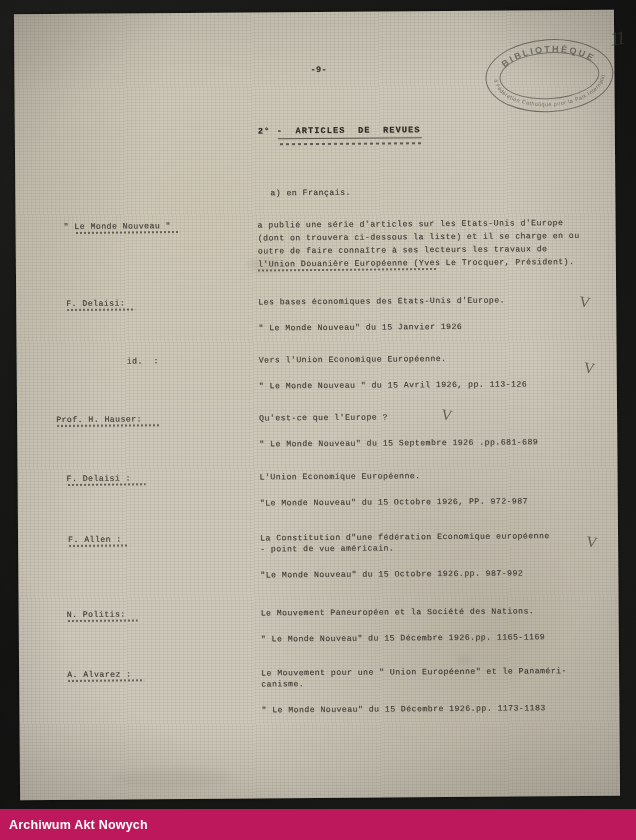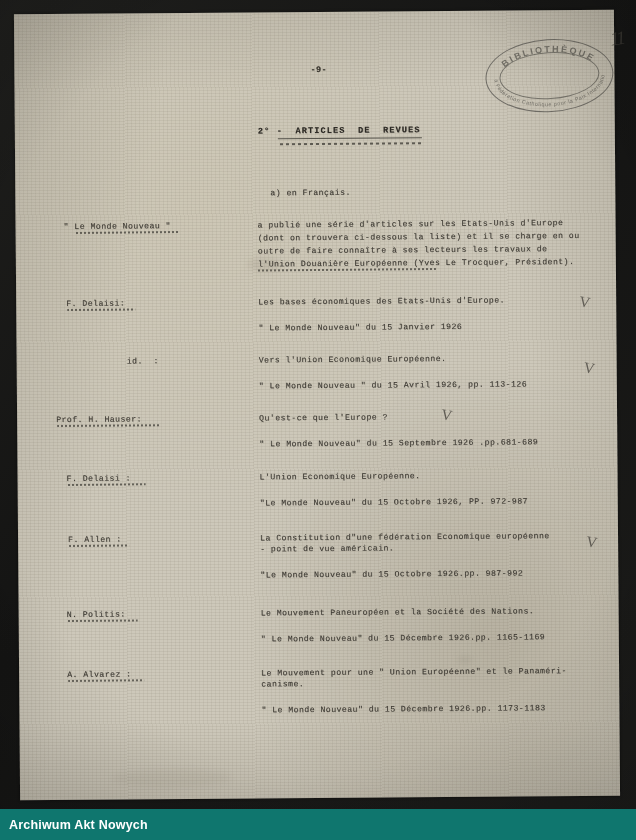--- a/index.html
+++ b/index.html
@@ -224,21 +224,21 @@
     pointer-events: none;
   }
 
   
   #footer-bar {
     position: absolute;
     left: 0;
     bottom: 0;
     width: 636px;
     height: 31px;
-    background: #0f766e;
+    background: #be185d;
     display: flex;
     align-items: center;
   }
   #footer-label {
     margin-left: 9px;
     font-family: "Liberation Sans", sans-serif;
     font-size: 12.5px;
     font-weight: bold;
     color: #ffffff;
     letter-spacing: 0.2px;

